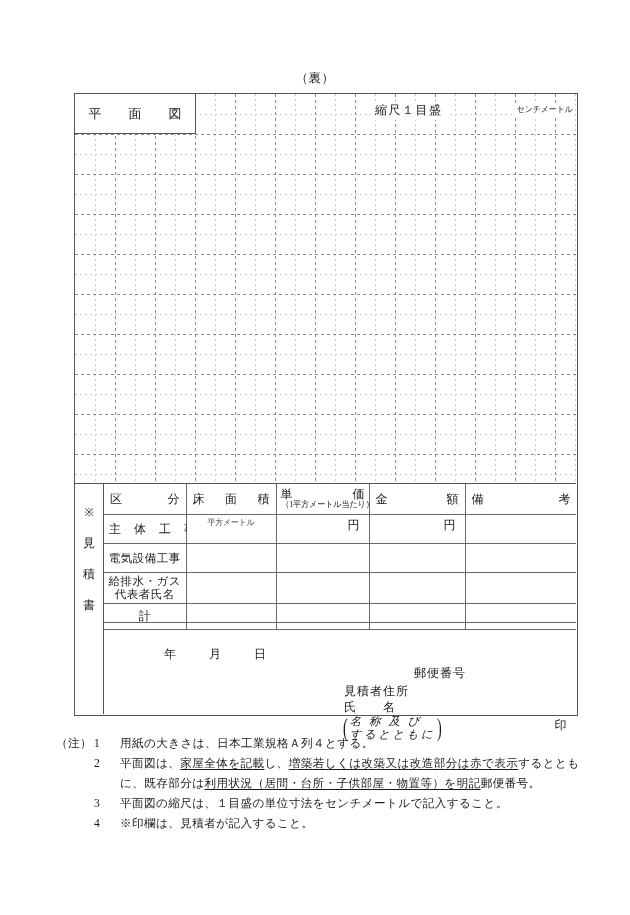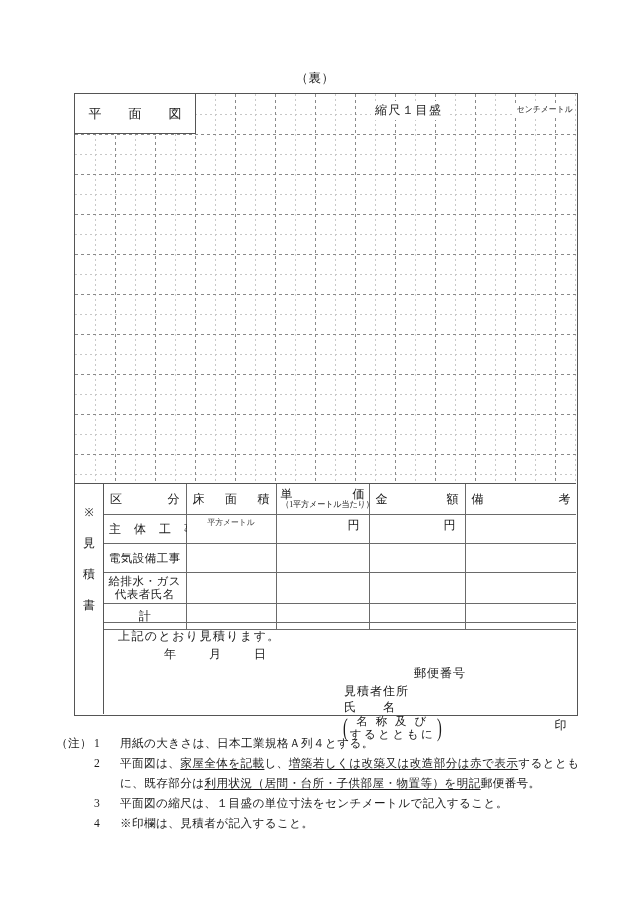--- a/index.html
+++ b/index.html
@@ -182,21 +182,21 @@
   .paren-block{
     position:absolute;left:237px;top:92px;
     display:flex;align-items:center;
     font-size:11.5px;line-height:1.08;
   }
   .paren-block .pl,.paren-block .pr{
     font-size:26px;line-height:.78;
     transform:scaleX(.55);
     display:inline-block;
   }
-  .paren-block .stack{text-align:center;letter-spacing:2.5px;}
+  .paren-block .stack{letter-spacing:2.5px;font-style:italic;}
   .dec-seal{
     position:absolute;right:10px;top:94px;font-size:12px;
   }
 
   
   .notes{
     position:absolute;left:56px;top:734px;
     width:540px;font-size:11.6px;line-height:1.72;
     letter-spacing:.4px;
   }
@@ -383,21 +383,20 @@
               <td></td>
               <td></td>
               <td></td>
               <td></td>
             </tr>
           </tbody>
         </table>
       </div>
 
       <div class="declare">
-        <div class="dec-line1">上記のとおり見積ります。</div>
         <div class="dec-date">
           <span>年</span>
           <span>月</span>
           <span>日</span>
         </div>
         <div class="dec-zip">郵便番号</div>
         <div class="dec-addr">見積者住所</div>
         <div class="dec-name">
           <span>氏</span>
           <span>名</span>

